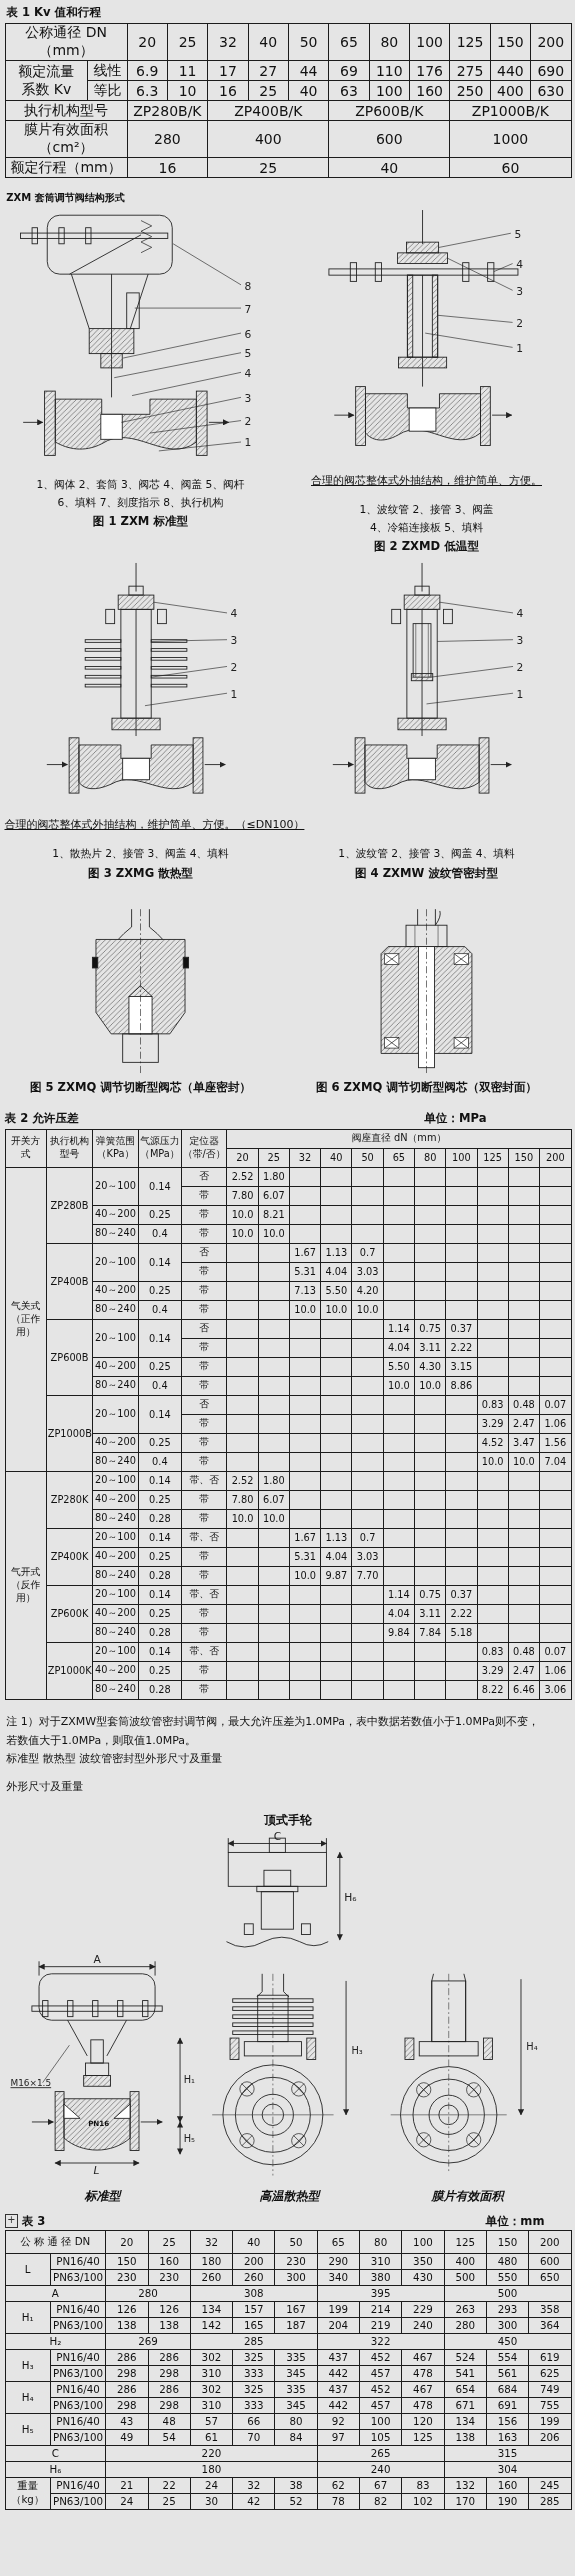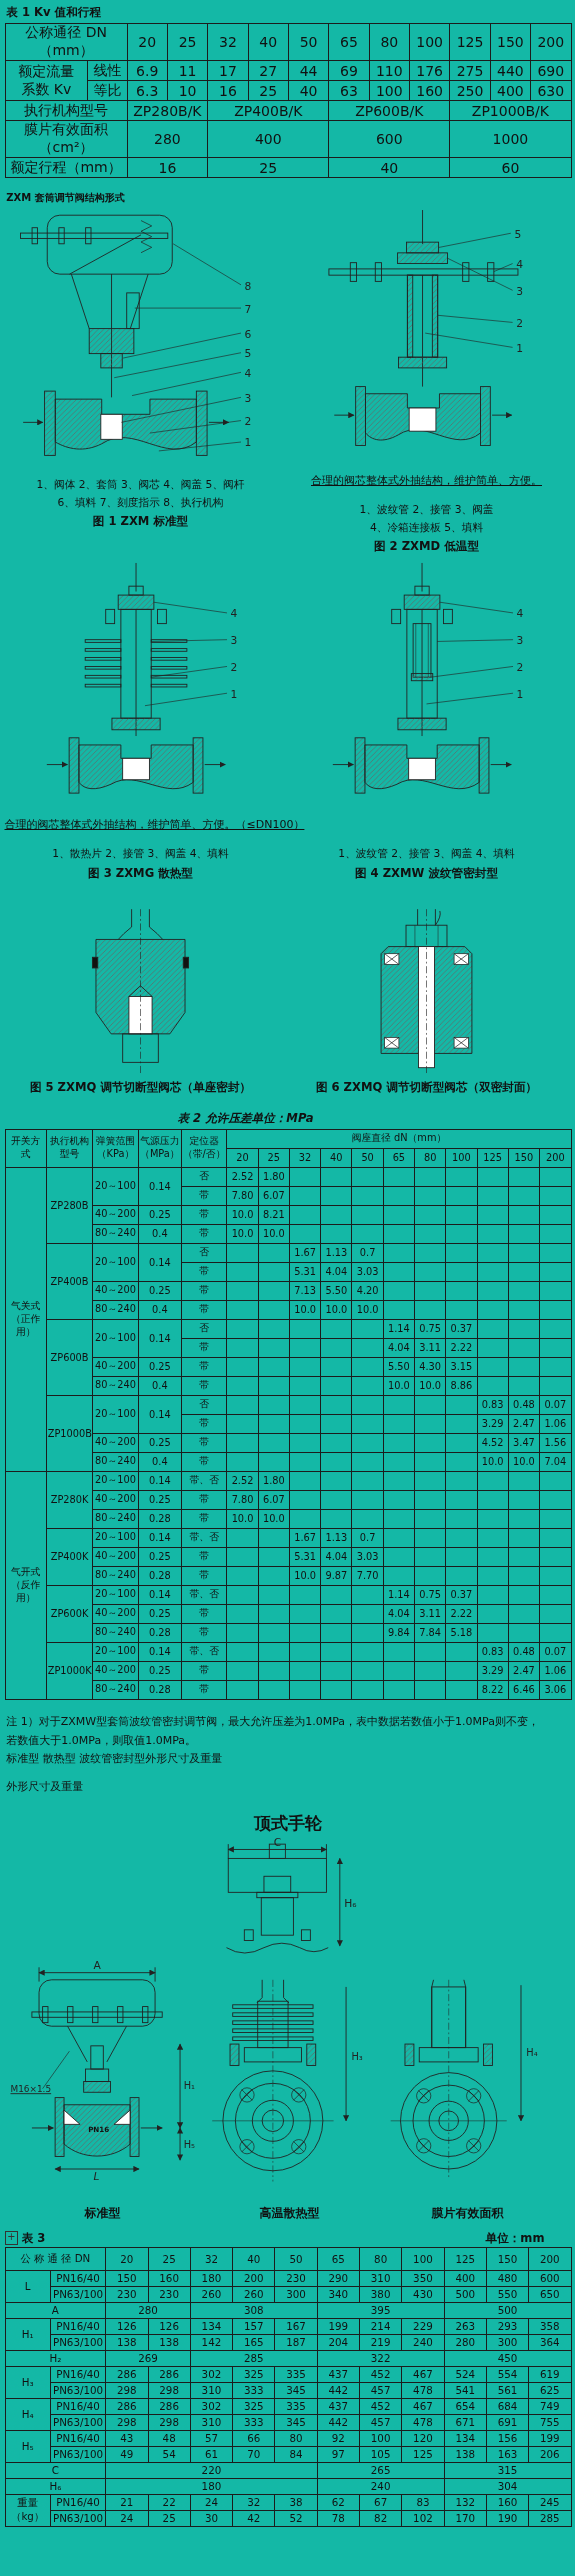--- a/index.html
+++ b/index.html
@@ -1,34 +1,34 @@
 <!DOCTYPE html>
 <html style="font-size:14.3px"><head>
 <meta charset="utf-8">
 <style>
   html,body{margin:0;padding:0;background:#fff;}
   body{font-family:"DejaVu Sans","Liberation Sans",sans-serif;color:#111;}
-  .page{width:576px;height:2576px;overflow:hidden;background:#14b8a6;box-sizing:border-box;padding:3.6px 4.5px 0 4.5px;position:relative;}
+  .page{width:576px;height:2576px;overflow:hidden;background:#e5e5e5;box-sizing:border-box;padding:3.6px 4.5px 0 4.5px;position:relative;}
   .tbl-title{font-weight:bold;font-size:11.6px;margin:1.8px 0 2.7px 1.8px;}
   .sec-heading{font-weight:bold;font-size:10px;margin:12.5px 0 3.6px 1.8px;}
   table{border-collapse:collapse;table-layout:fixed;width:567px;}
   th,td{border:0.9px solid #1c1c1c;text-align:center;vertical-align:middle;font-weight:normal;padding:0 0.9px;overflow:hidden;}
   #table1 th,#table1 td{height:19px;font-size:14px;}
   #table2 th,#table2 td{height:18px;font-size:9.8px;}
   #table3 th,#table3 td{height:15px;font-size:10.3px;}
-  .unit-row{display:flex;justify-content:center;align-items:flex-end;margin:14.3px 0 2.7px 0;font-style:italic;}
+  .unit-row{display:flex;justify-content:space-between;align-items:flex-end;margin:14.3px 0 2.7px 0;}
   .unit-label{font-weight:bold;font-size:11.6px;}
   .figrow{display:flex;justify-content:space-between;align-items:flex-start;}
   .figcol{display:flex;flex-direction:column;align-items:center;}
   .note-line{font-size:11px;margin:13px 0;text-decoration:underline;}
   .parts-line{font-size:10.7px;margin:1.8px 0;}
   .figcap{font-size:11.6px;font-weight:bold;margin:2.7px 0 1.8px 0;text-align:center;}
   .plain{font-size:11px;margin:3.6px 0 0 1.8px;}
-  .center-label{font-weight:bold;font-size:17px;text-align:center;margin-top:18px;}
-  .fig-labels{display:flex;width:567px;margin-top:11px;}
+  .center-label{font-weight:bold;font-size:12px;text-align:center;margin-top:18px;}
+  .fig-labels{display:flex;width:567px;margin-top:0;font-style:italic;}
   .fig-labels span{font-weight:bold;font-size:12px;text-align:center;}
   svg{display:block;}
   .anchor-box{display:inline-block;width:11.6px;height:11.6px;border:0.9px solid #333;font-size:9.8px;line-height:10.7px;text-align:center;margin-right:3.6px;color:#333;}
   .t3-title-row{display:flex;justify-content:space-between;align-items:flex-end;margin:9px 0 1.8px 0;}
   .t3-left{display:flex;align-items:center;}
 </style>
 </head>
 <body>
 
 <svg width="0" height="0" style="position:absolute">

